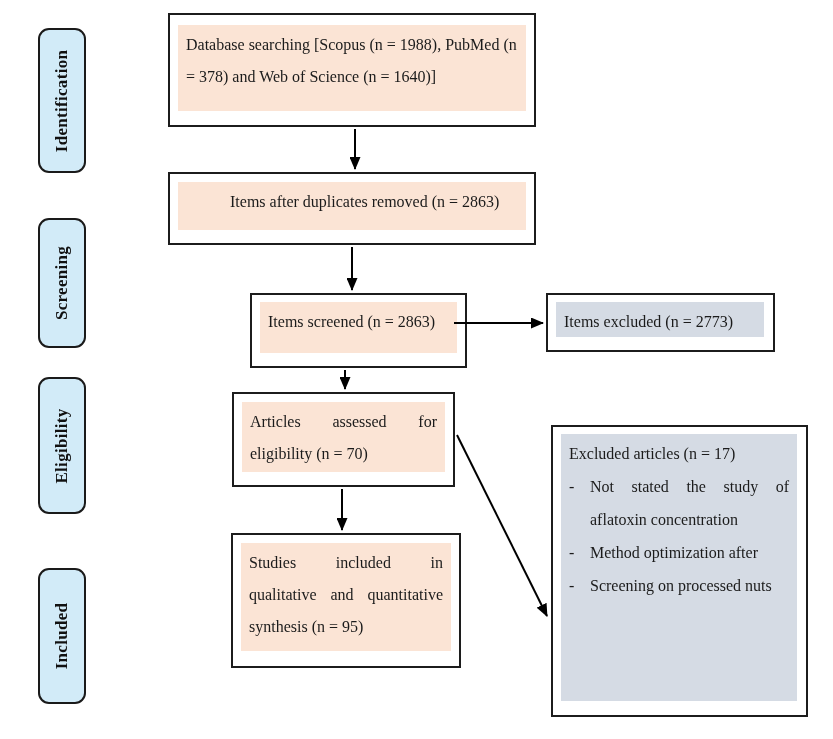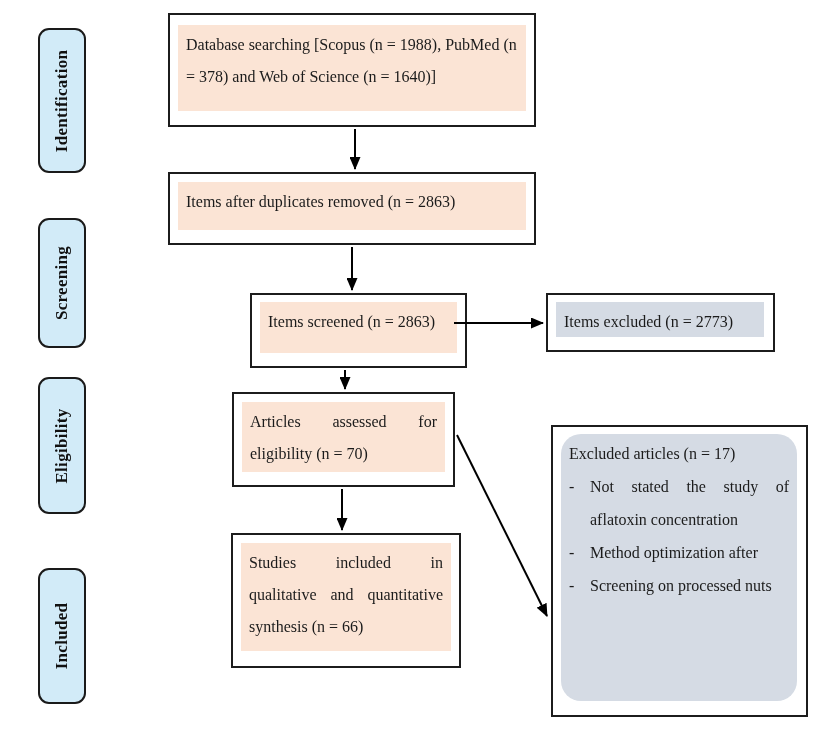--- a/index.html
+++ b/index.html
@@ -85,21 +85,21 @@
     <span class="vlabel">Included</span>
   </div>
 
   <div class="node" style="left:168px;top:13px;width:368px;height:114px;">
     <div class="fill peach" style="inset:10px 8px 14px 8px;">
       <div class="txt">Database searching [Scopus (n = 1988), PubMed (n = 378) and Web of Science (n = 1640)]</div>
     </div>
   </div>
 
   <div class="node" style="left:168px;top:172px;width:368px;height:73px;">
-    <div class="fill peach" style="inset:8px 8px 13px 8px;">
+    <div class="fill peach" style="inset:8px 8px 13px 8px;padding-left:44px;">
       <div class="txt">Items after duplicates removed (n = 2863)</div>
     </div>
   </div>
 
   <div class="node" style="left:250px;top:293px;width:217px;height:75px;">
     <div class="fill peach" style="inset:7px 8px 13px 8px;">
       <div class="txt">Items screened (n = 2863)</div>
     </div>
   </div>
 
@@ -110,26 +110,26 @@
   </div>
 
   <div class="node" style="left:232px;top:392px;width:223px;height:95px;">
     <div class="fill peach" style="inset:8px 8px 13px 8px;">
       <div class="txt just">Articles assessed for eligibility (n = 70)</div>
     </div>
   </div>
 
   <div class="node" style="left:231px;top:533px;width:230px;height:135px;">
     <div class="fill peach" style="inset:8px 8px 15px 8px;">
-      <div class="txt just">Studies included in qualitative and quantitative synthesis (n = 66)</div>
+      <div class="txt just">Studies included in qualitative and quantitative synthesis (n = 95)</div>
     </div>
   </div>
 
   <div class="node" style="left:551px;top:425px;width:257px;height:292px;">
-    <div class="fill gray" style="inset:7px 9px 14px 8px;border-radius:20px;">
+    <div class="fill gray" style="inset:7px 9px 14px 8px;">
       <div class="excl-title">Excluded articles (n = 17)</div>
       <ul class="reasons">
         <li>
           <span class="dash">-</span>
           <span class="btext">Not stated the study of aflatoxin concentration</span>
         </li>
         <li>
           <span class="dash">-</span>
           <span class="btext">Method optimization after</span>
         </li>

